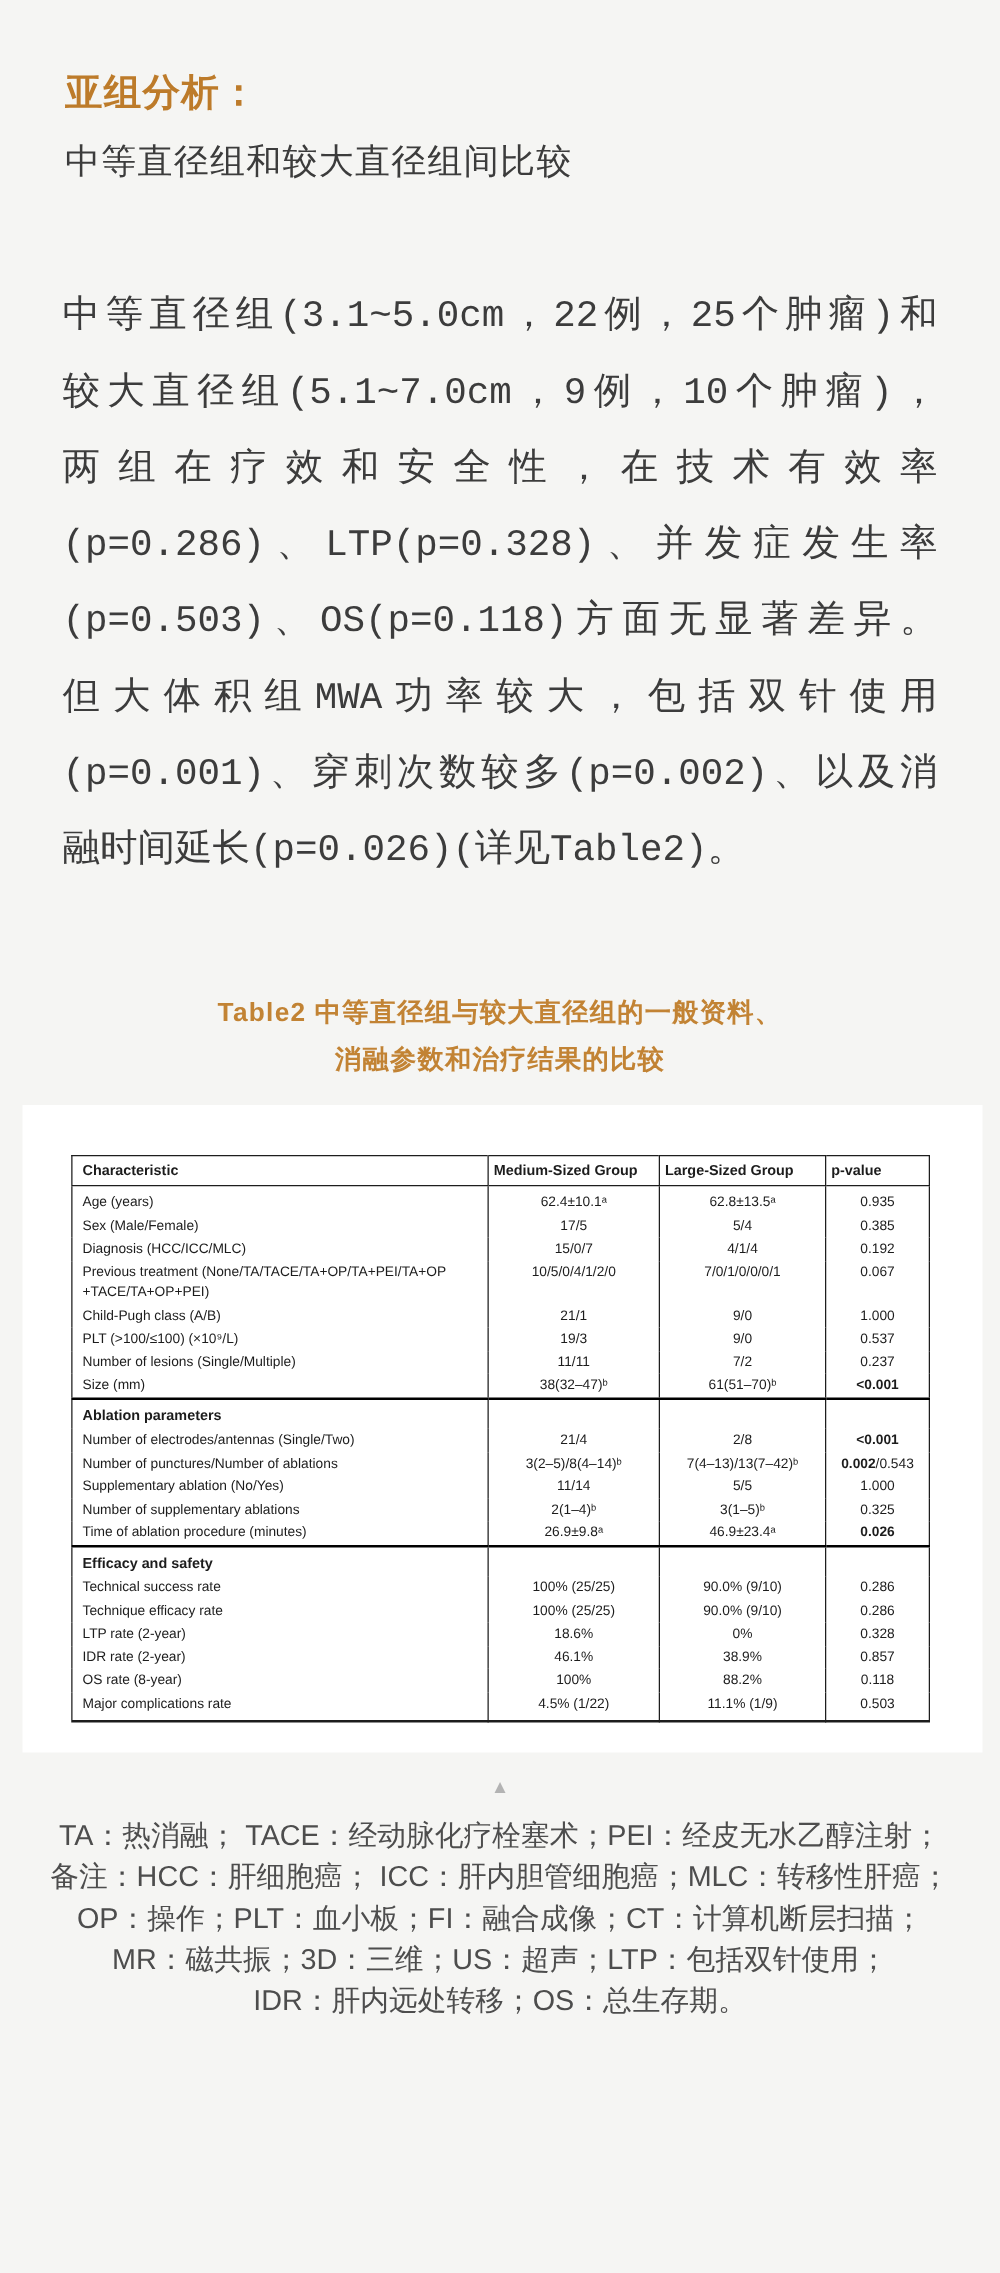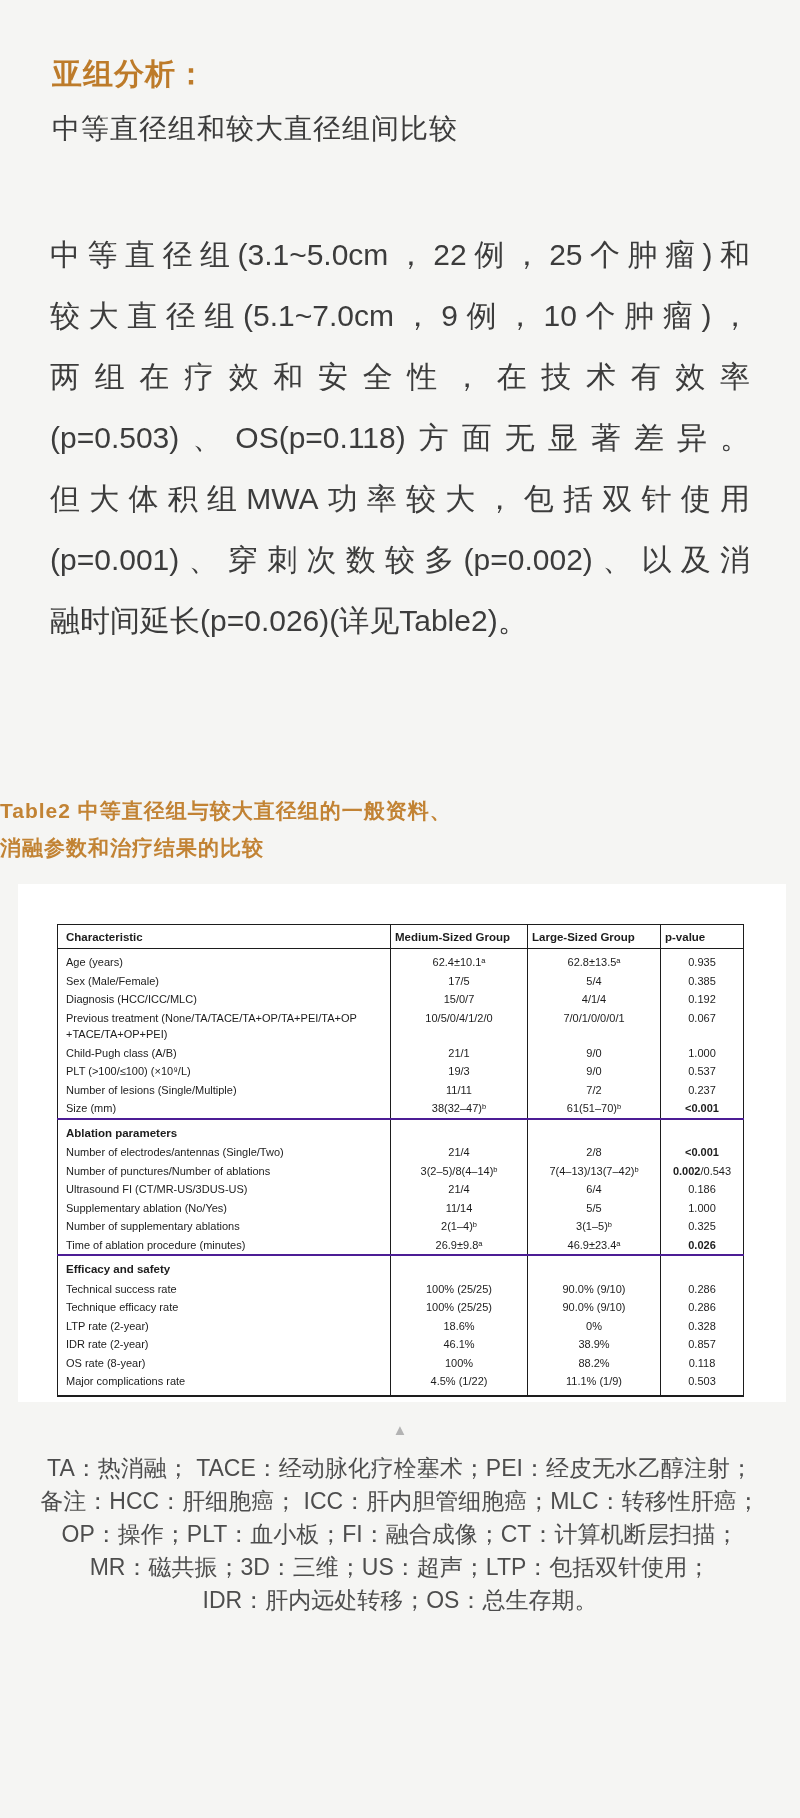--- a/index.html
+++ b/index.html
@@ -23,27 +23,27 @@
     letter-spacing:1px;
   }
   
   #paragraph{
     left:50px;top:224px;width:700px;
     font-size:30px;color:#3c3c3c;
   }
   #paragraph .pline{
     line-height:61px;height:61px;
     text-align:justify;text-align-last:justify;
-    overflow:hidden;white-space:nowrap;
+    overflow:hidden;white-space:nowrap;font-family:Liberation Mono, monospace;
   }
   #paragraph .pline.last{text-align-last:left;}
   
   #tableCaption{
     left:0;top:792px;width:800px;
-    text-align:left;
+    text-align:center;
     font-size:21px;font-weight:bold;color:#c28334;
     line-height:37px;letter-spacing:1px;
   }
   
   #card{
     left:18px;top:884px;width:768px;height:518px;
     background:#ffffff;
   }
   #tblWrap{position:absolute;left:39px;top:40px;}
   table.cmp{
@@ -64,21 +64,21 @@
   }
   table.cmp th.c1{text-align:left;padding-left:8px;}
   table.cmp td{
     padding:1px 4px;line-height:16.5px;vertical-align:top;
     text-align:center;
   }
   table.cmp td.c1{text-align:left;padding-left:8px;}
   table.cmp .c2,table.cmp .c3,table.cmp .c4{border-left:1px solid #1d1d1d;}
   table.cmp tr.first td{padding-top:5px;}
   table.cmp tr.sec td{
-    border-top:2px solid #4c1d95;
+    border-top:2px solid #000000;
     padding-top:5px;padding-bottom:2px;
   }
   table.cmp tr.sec td.c1{font-weight:bold;font-size:11.5px;}
   table.cmp tr.lastrow td{padding-bottom:5px;}
   table.cmp .b{font-weight:bold;}
   
   #triangle{
     left:0;top:1420px;width:800px;
     text-align:center;
     color:#b3b3b3;font-size:15px;line-height:20px;
@@ -94,20 +94,21 @@
 <body>
 
 <div id="heading" class="abs">亚组分析：</div>
 
 <div id="subheading" class="abs">中等直径组和较大直径组间比较</div>
 
 <div id="paragraph" class="abs">
     <div class="pline">中等直径组(3.1~5.0cm，22例，25个肿瘤)和</div>
     <div class="pline">较大直径组(5.1~7.0cm，9例，10个肿瘤)，</div>
     <div class="pline">两组在疗效和安全性，在技术有效率</div>
+    <div class="pline">(p=0.286)、LTP(p=0.328)、并发症发生率</div>
     <div class="pline">(p=0.503)、OS(p=0.118)方面无显著差异。</div>
     <div class="pline">但大体积组MWA功率较大，包括双针使用</div>
     <div class="pline">(p=0.001)、穿刺次数较多(p=0.002)、以及消</div>
     <div class="pline last">融时间延长(p=0.026)(详见Table2)。</div>
   </div>
 
 <div id="tableCaption" class="abs">
   <div>Table2 中等直径组与较大直径组的一般资料、</div>
   <div>消融参数和治疗结果的比较</div>
 </div>
@@ -190,26 +191,20 @@
             <td class="c3">2/8</td>
             <td class="c4 b">&lt;0.001</td>
           </tr>
           <tr>
             <td class="c1">Number of punctures/Number of ablations</td>
             <td class="c2">3(2–5)/8(4–14)ᵇ</td>
             <td class="c3">7(4–13)/13(7–42)ᵇ</td>
             <td class="c4"><span class="b">0.002</span><span>/0.543</span></td>
           </tr>
           <tr>
-            <td class="c1">Ultrasound FI (CT/MR-US/3DUS-US)</td>
-            <td class="c2">21/4</td>
-            <td class="c3">6/4</td>
-            <td class="c4">0.186</td>
-          </tr>
-          <tr>
             <td class="c1">Supplementary ablation (No/Yes)</td>
             <td class="c2">11/14</td>
             <td class="c3">5/5</td>
             <td class="c4">1.000</td>
           </tr>
           <tr>
             <td class="c1">Number of supplementary ablations</td>
             <td class="c2">2(1–4)ᵇ</td>
             <td class="c3">3(1–5)ᵇ</td>
             <td class="c4">0.325</td>

